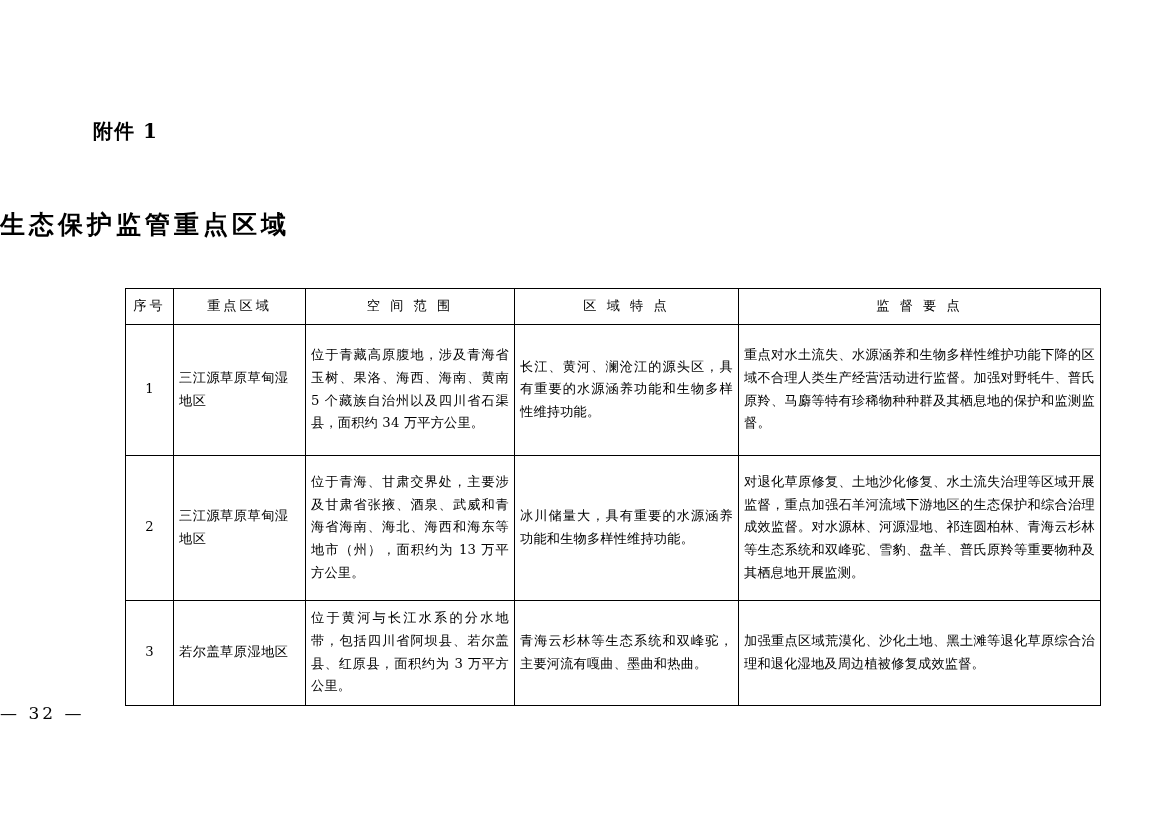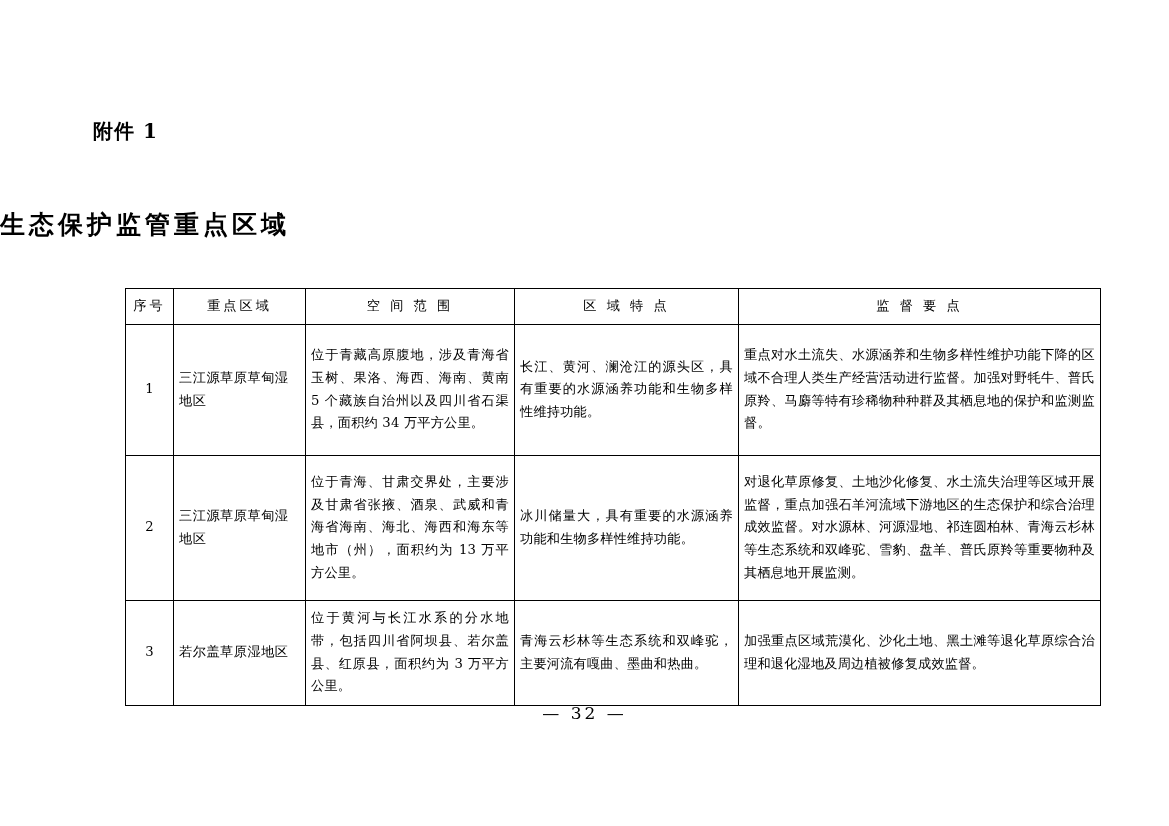--- a/index.html
+++ b/index.html
@@ -88,21 +88,21 @@
   .col-feat  { width: 224px; }
   .col-super { width: 362px; }
   tr.row-1 td { height: 118px; }
   tr.row-2 td { height: 132px; }
   tr.row-3 td { height: 92px; }
   .page-number {
     position: absolute;
     left: 0;
     top: 703px;
     width: 1169px;
-    text-align: center;
+    text-align: left;
     font-size: 17px;
     letter-spacing: 3px;
     font-family: "DejaVu Serif", "Liberation Serif", serif;
   }
 </style>
 </head>
 <body>
 
 <div class="page">
 

